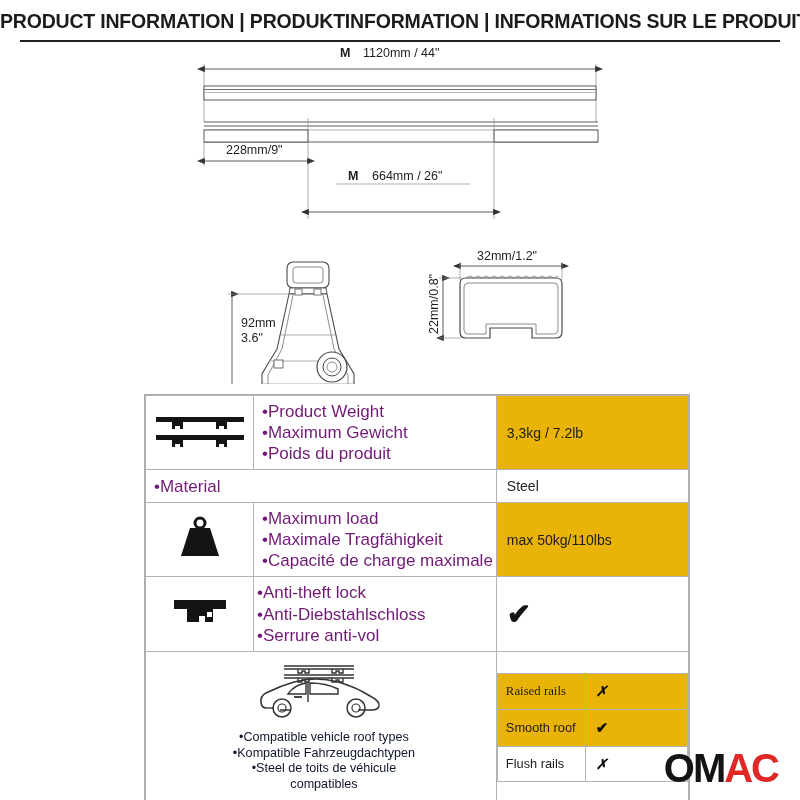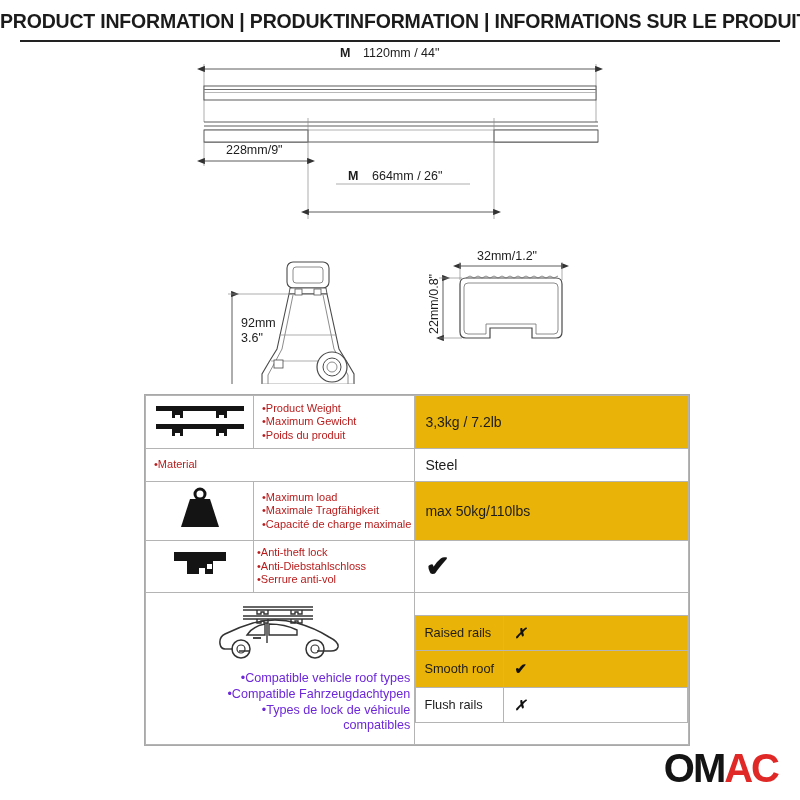--- a/index.html
+++ b/index.html
@@ -71,23 +71,23 @@
     padding: 0;
     vertical-align: middle;
   }
   .cell-icon {
     width: 108px;
     text-align: center;
     padding: 4px 2px !important;
   }
   .cell-label {
     width: 136px;
-    font-size: 11px;
+    font-size: 17px;
     line-height: 1.24;
-    color: #b91c1c;
+    color: #701a75;
     padding: 5px 3px 5px 3px !important;
   }
   .cell-label.right { }
   .cell-label.left  { text-align: left; padding-left: 8px !important; }
   .cell-value {
     font-size: 14px;
     color: #1d1d1d;
     padding: 8px 0 8px 10px !important;
   }
   .shaded { background: #eab308; }
@@ -102,36 +102,36 @@
     padding: 9px 0 9px 8px !important;
     color: #1d1d1d;
     white-space: nowrap;
   }
   .subtable td.sub-mark {
     font-size: 13.5px;
     font-weight: bold;
     padding: 9px 0 9px 10px !important;
     color: #111;
   }
-  .subtable tr:first-child td { border-top: none; }
+  .subtable tr:first-child td { border-top: none; font-family: Liberation Serif, serif; }
   .subtable tr:last-child td { border-bottom: none; }
   .subtable td:last-child { border-right: none; }
   .nopad { padding: 0 !important; border: 1px solid #b4b4b4; }
 
   .compat-block {
     padding: 6px 4px 10px 4px;
     text-align: center;
   }
   .compat-text {
     margin-top: 6px;
     font-size: 12.6px;
     line-height: 1.26;
-    text-align: right;
+    text-align: center;
     padding-left: 6px;
-    color: #6d28d9;
+    color: #0f172a;
   }
 
   .mark-check { font-size: 15px; }
   .mark-cross { font-style: italic; font-size: 14px; }
 
   .bigcheck {
     font-size: 29px;
     font-weight: bold;
     line-height: 1;
     color: #141414;
@@ -371,22 +371,22 @@
                 <line x1="48" y1="39" x2="56" y2="39" stroke-width="1.8"></line>
 
                 <circle cx="36" cy="50" r="9" stroke-width="1.5"></circle>
                 <circle cx="36" cy="50" r="4" stroke-width="1.2"></circle>
                 <circle cx="110" cy="50" r="9" stroke-width="1.5"></circle>
                 <circle cx="110" cy="50" r="4" stroke-width="1.2"></circle>
               </g>
             </svg>
             <div class="compat-text">
               <span class="labelline">•Compatible vehicle roof types</span>
-              <span class="labelline">•Compatible Fahrzeugdachtypen</span>
-              <span class="labelline">•Types de lock de véhicule</span>
+              <span class="labelline">•Kompatible Fahrzeugdachtypen</span>
+              <span class="labelline">•Steel de toits de véhicule</span>
               <span class="labelline">compatibles</span>
             </div>
           </div>
         </td>
         <td class="nopad">
           <table class="subtable">
             <tbody>
                   <tr class="shaded">
               <td class="sub-name shaded">Raised rails</td>
               <td class="sub-mark shaded">

